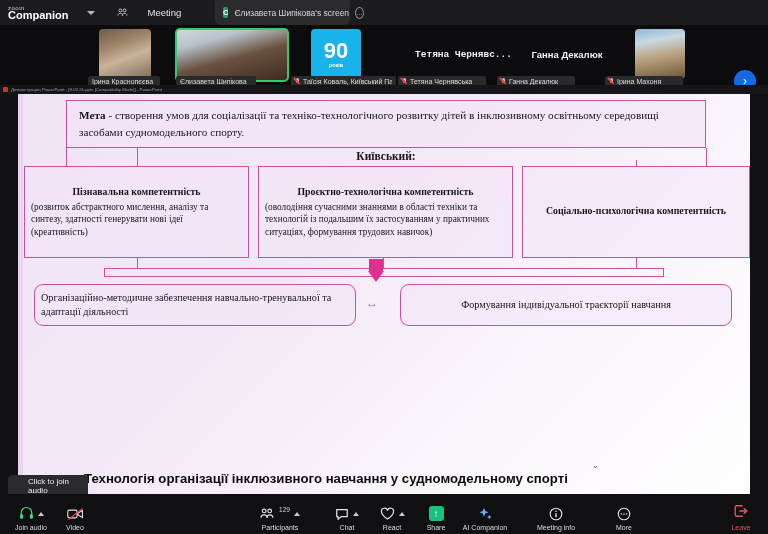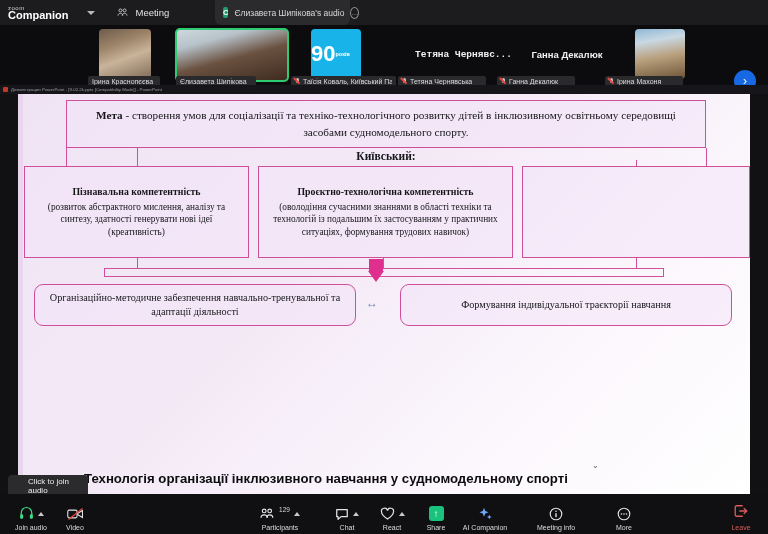--- a/index.html
+++ b/index.html
@@ -16,21 +16,21 @@
     position: absolute; left: 0; top: 0; width: 768px; height: 25px;
     background: #1c1c1e; display: flex; align-items: center;
   }
   .zoom-logo { margin-left: 8px; line-height: 1; }
   .zoom-logo .z1 { font-size: 6px; color: #d6d6d8; letter-spacing: .5px; display:block; }
   .zoom-logo .z2 { font-size: 11px; color: #ffffff; font-weight: bold; display:block; margin-top:-1px;}
   .chev-down {
     width: 0; height: 0; border-left: 4px solid transparent; border-right: 4px solid transparent;
     border-top: 4px solid #b9b9bd; margin-left: 18px;
   }
-  .meeting-tab { display: flex; align-items: flex-start; margin-left: 22px; gap: 8px; }
+  .meeting-tab { display: flex; align-items: flex-start; margin-left: 22px; gap: 20px; }
   .meeting-tab svg { display:block; }
   .meeting-tab .lbl { font-size: 9.5px; color: #e3e3e6; }
   .share-tab {
     position: absolute; left: 215px; top: 0; height: 25px; width: 135px;
     background: #2b2b2e; border-radius: 0 0 6px 6px;
     display: flex; align-items: center; gap: 6px; padding: 0 8px;
   }
   .share-tab .app-ico {
     width: 11px; height: 11px; border-radius: 2px; background: #1f9e6e;
     color:#fff; font-size: 7.5px; font-weight: bold; display:flex; align-items:center; justify-content:center;
@@ -67,22 +67,22 @@
   .next-arrow {
     position:absolute; right:12px; top:45px; width:22px; height:22px; border-radius:50%;
     background:#1668e3; display:flex; align-items:center; justify-content:center;
     color:#fff; font-size:12px; line-height:1;
   }
   
   .ph1 { background: linear-gradient(160deg,#6d5b4b 0%,#9d8468 30%,#c9b39a 55%,#7a6652 100%); }
   .ph2 { background: linear-gradient(165deg,#cfd9de 0%,#b7c2ca 25%,#6a5140 55%,#3d2a1e 100%); }
   .ph3 { background: linear-gradient(170deg,#8fb8d6 0%,#c9d8e3 25%,#b9a07e 55%,#6b5436 100%); }
   .logo90 {
-    background:#18b4e9; display:flex; align-items:center; justify-content:flex-start;
-    color:#fff; font-weight:bold; flex-direction:row; line-height:1;
+    background:#18b4e9; display:flex; align-items:center; justify-content:center;
+    color:#fff; font-weight:bold; flex-direction:column; line-height:1;
   }
 
   
   .pp-bar {
     position:absolute; left:0; top:85px; width:768px; height:9px;
     background:#16161a; display:flex; align-items:center; gap:3px; padding-left:3px;
   }
   .pp-ico { width:5px; height:5px; background:#c0392b; border-radius:1px; flex:none; }
   .pp-txt { font-size:4.4px; color:#9a9aa0; white-space:nowrap; }
 
@@ -92,21 +92,21 @@
     background: linear-gradient(135deg,#f0e4f4 0%,#f3e9f6 40%,#fbf6fc 70%,#ffffff 100%);
     overflow:hidden;
   }
   .slide-left-edge { position:absolute; left:0; top:0; width:5px; height:100%; background:#e7d6ee; }
 
   .sbox {
     position:absolute; border:1.2px solid #cf4f9a;
     background: rgba(243,228,247,.55);
     font-family:"Liberation Serif", serif; color:#16161a;
     display:flex; flex-direction:column; align-items:center; justify-content:center;
-    text-align:center; padding:4px 6px;
+    padding:4px 6px;
   }
   .sbox .bt { font-weight:bold; }
   .sbox .bd { }
 
   #box-goal { left:48px; top:6px; width:640px; height:48px; font-size:11.2px; line-height:1.5; }
   #box-goal .inner { padding: 0 6px; }
   #box-goal b { font-weight:bold; }
   .tasks-label {
     position:absolute; left:48px; top:56px; width:640px; text-align:center;
     font-family:"Liberation Serif", serif; font-weight:bold; font-size:11.5px; color:#16161a;
@@ -198,21 +198,21 @@
       <svg width="11" height="11" viewBox="0 0 16 16">
         <circle cx="5" cy="5" r="2.2" fill="none" stroke="#d8d8dc" stroke-width="1.2"></circle>
         <circle cx="11" cy="5" r="2.2" fill="none" stroke="#d8d8dc" stroke-width="1.2"></circle>
         <path d="M1.5 12.5c0-2 1.6-3.3 3.5-3.3s3.5 1.3 3.5 3.3" fill="none" stroke="#d8d8dc" stroke-width="1.2"></path>
         <path d="M7.5 12.5c0-2 1.6-3.3 3.5-3.3s3.5 1.3 3.5 3.3" fill="none" stroke="#d8d8dc" stroke-width="1.2"></path>
       </svg>
       <span class="lbl">Meeting</span>
     </div>
     <div class="share-tab">
       <span class="app-ico">C</span>
-      <span class="st-lbl">Єлизавета Шипікова's audio</span>
+      <span class="st-lbl">Єлизавета Шипікова's screen</span>
       <span class="st-more">…</span>
     </div>
   </div>
 
   <div class="strip">
 
     <div class="tile ph1" style="left:99px; width:52px; height:52px;"></div>
     <div class="namebar" style="left:88px; width:72px;">
       <span class="nb-txt">Ірина Краснопєєва</span>
     </div>
@@ -278,20 +278,21 @@
 
     <div class="sbox comp" id="box-c1">
       <div class="bt">Пізнавальна компетентність</div>
       <div class="bd">(розвиток абстрактного мислення, аналізу та синтезу, здатності генерувати нові ідеї (креативність)</div>
     </div>
     <div class="sbox comp" id="box-c2">
       <div class="bt">Проєктно-технологічна компетентність</div>
       <div class="bd">(оволодіння сучасними знаннями в області техніки та технологій із подальшим їх застосуванням у практичних ситуаціях, формування трудових навичок)</div>
     </div>
     <div class="sbox comp" id="box-c3">
+      <div class="bt">Соціально-психологічна компетентність</div>
     </div>
 
     <div class="ln" style="left:119px; top:164px; width:1.2px; height:10px;"></div>
     <div class="ln" style="left:365px; top:164px; width:1.2px; height:10px;"></div>
     <div class="ln" style="left:618px; top:164px; width:1.2px; height:10px;"></div>
     <div class="ln" style="left:86px;  top:174px; width:560px; height:1.2px;"></div>
     <div class="ln" style="left:86px;  top:174px; width:1.2px; height:8px;"></div>
     <div class="ln" style="left:645px; top:174px; width:1.2px; height:8px;"></div>
     <div class="ln" style="left:86px;  top:182px; width:560px; height:1.2px;"></div>
 

